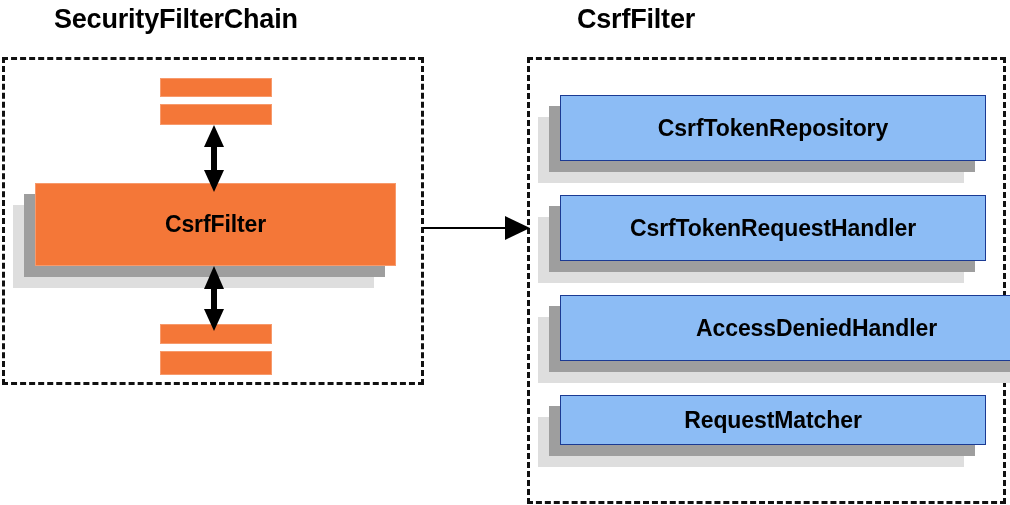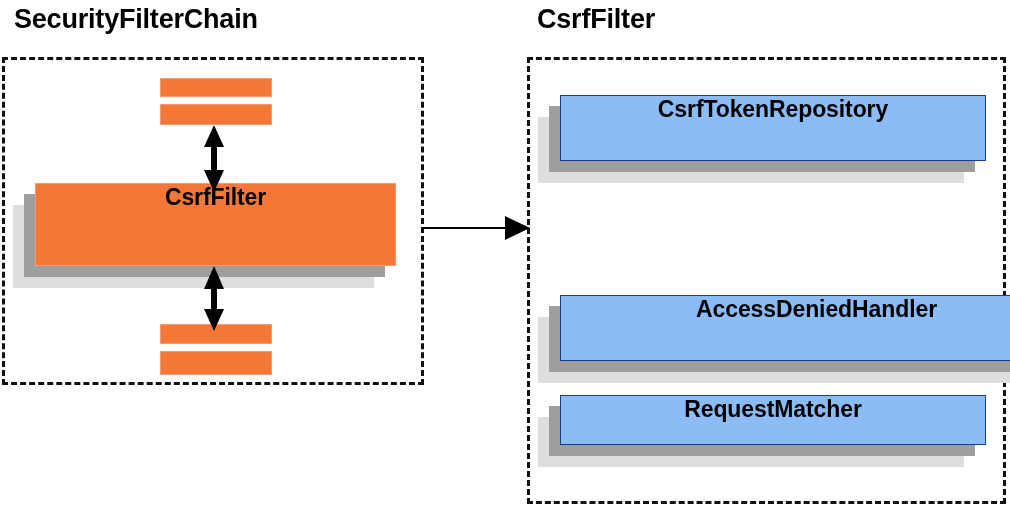--- a/index.html
+++ b/index.html
@@ -22,20 +22,21 @@
   }
   
   .panel-title {
     position: absolute;
     font-size: 27px;
     font-weight: bold;
     color: #000000;
     letter-spacing: -0.2px;
     white-space: nowrap;
     line-height: 1;
+    margin-left: 40px;
   }
   #title-left  { left: 14px;  top: 6px; }
   #title-right { left: 537px; top: 6px; }
 
   
   .panel {
     position: absolute;
     border: 3px dashed #111111;
     box-sizing: border-box;
     background: transparent;
@@ -60,20 +61,21 @@
   }
   .stackbox .layer-mid {
     background: #9e9e9e;
     left: -11px; top: 11px;
     width: 100%; height: 100%;
   }
   .stackbox .face {
     left: 0; top: 0;
     width: 100%; height: 100%;
     display: flex;
+    align-items: center;
     justify-content: center;
   }
   .stackbox .face .face-label {
     font-size: 23px;
     font-weight: bold;
     color: #000000;
     white-space: nowrap;
     letter-spacing: -0.1px;
   }
   
@@ -132,20 +134,27 @@
   <div class="bar" style="left:160px; top:351px; width:112px; height:24px;"></div>
 
   <div class="stackbox blue" style="left:560px; top:95px; width:426px; height:66px;">
     <div class="layer-back"></div>
     <div class="layer-mid"></div>
     <div class="face">
       <span class="face-label">CsrfTokenRepository</span>
     </div>
   </div>
 
+  <div class="stackbox blue" style="left:560px; top:195px; width:426px; height:66px;">
+    <div class="layer-back"></div>
+    <div class="layer-mid"></div>
+    <div class="face">
+      <span class="face-label">CsrfTokenRequestHandler</span>
+    </div>
+  </div>
 
   <div class="stackbox blue" style="left:560px; top:295px; width:513px; height:66px;">
     <div class="layer-back"></div>
     <div class="layer-mid"></div>
     <div class="face">
       <span class="face-label">AccessDeniedHandler</span>
     </div>
   </div>
 
   <div class="stackbox blue" style="left:560px; top:395px; width:426px; height:50px;">

